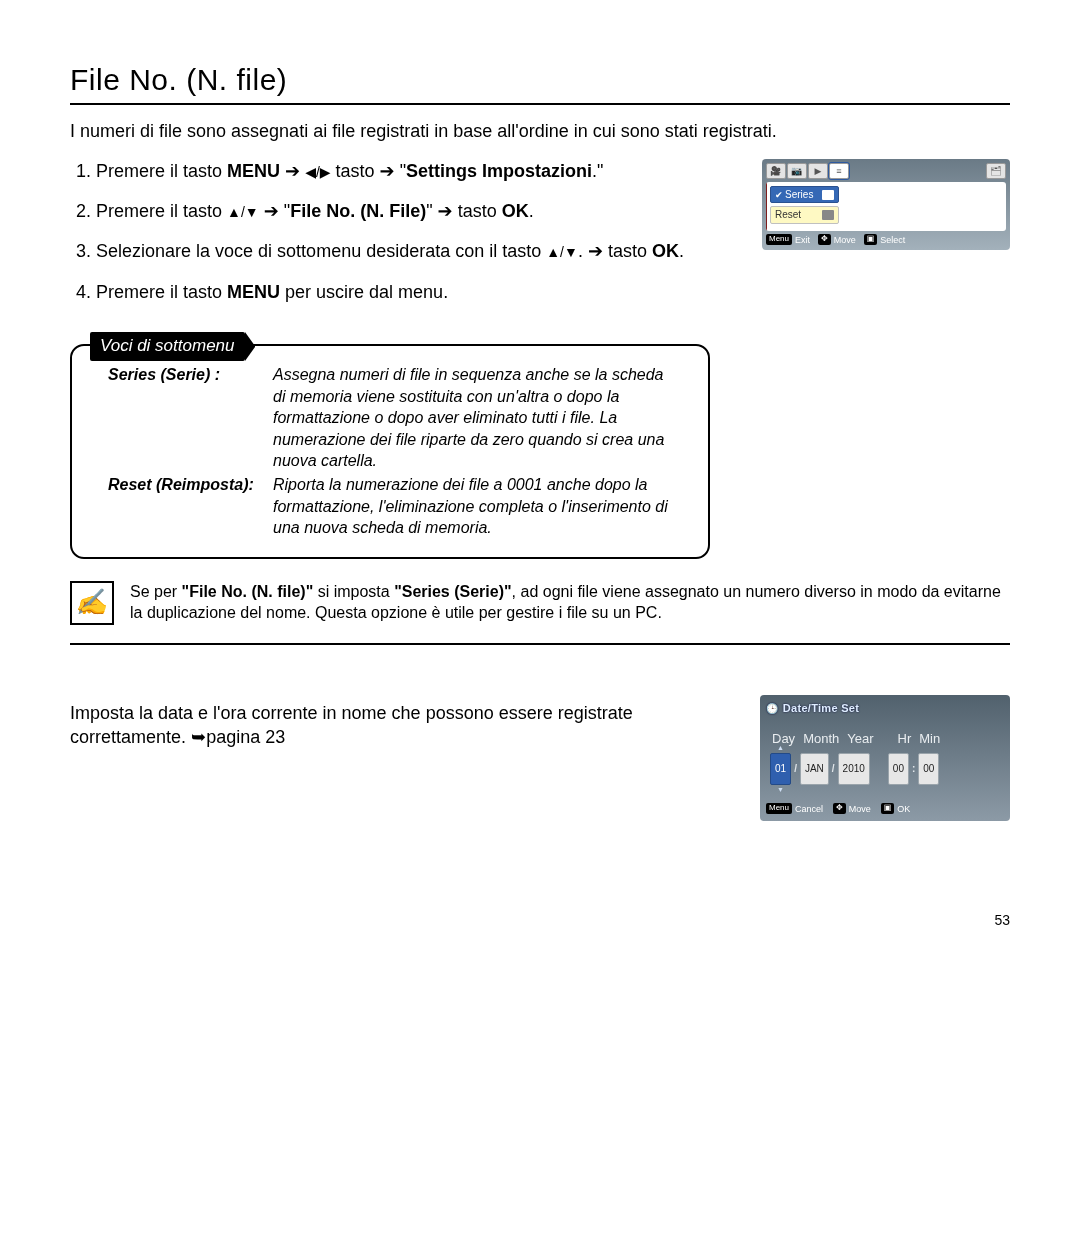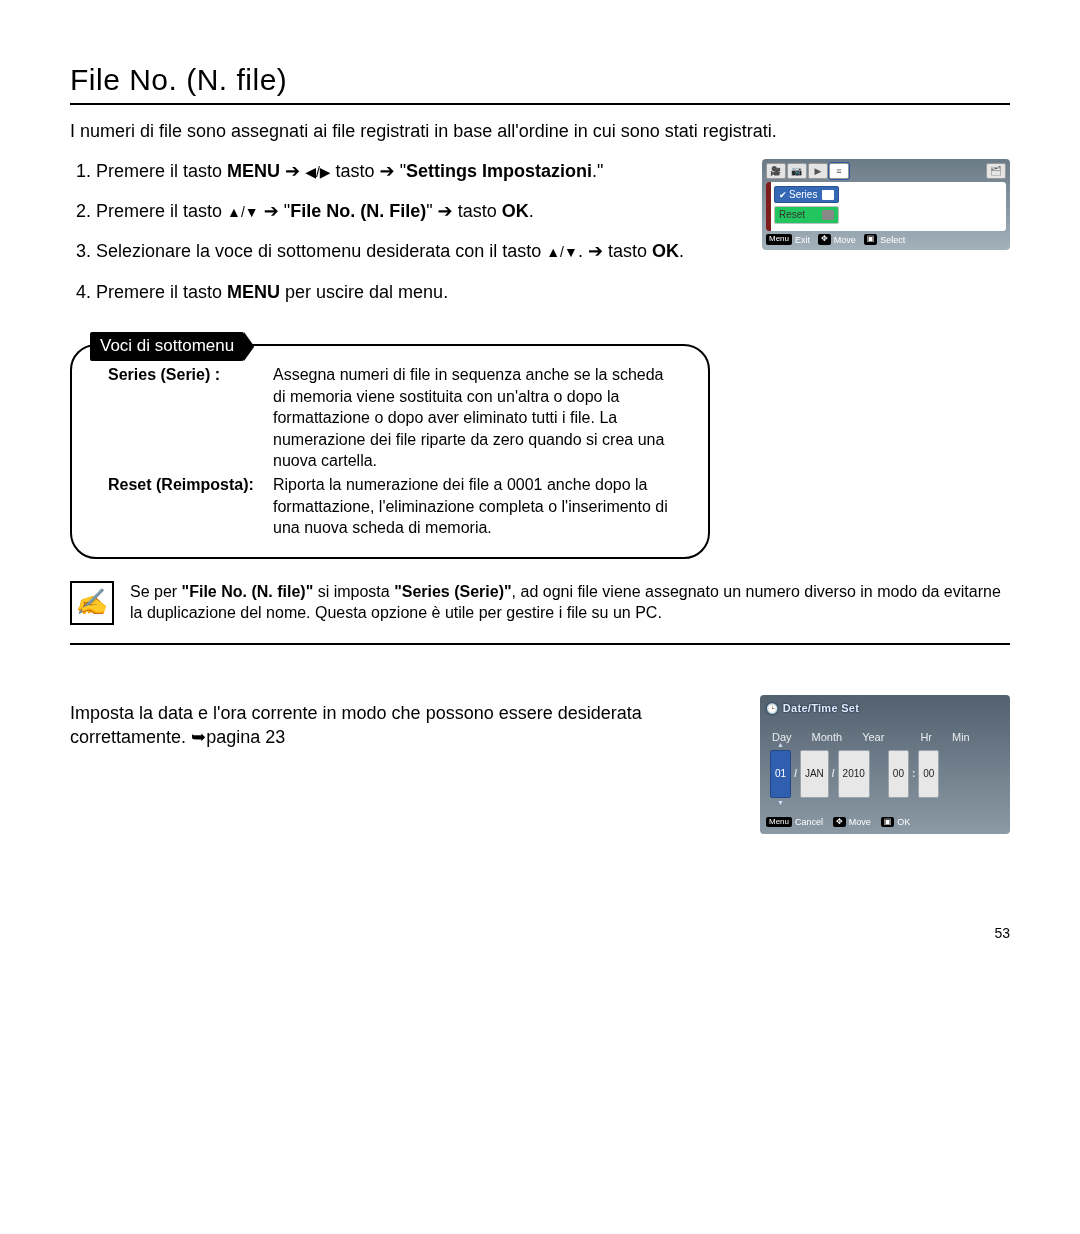--- a/index.html
+++ b/index.html
@@ -48,43 +48,43 @@
   .s1-tab.active { background:#fff; outline:1px solid #2e5aa0;}
   .s1-panel {
     display:flex; background:#fff; color:#333; border-radius:3px; overflow:hidden;
     font-size:11px;
   }
   .s1-left  { flex:1; padding:3px 4px; }
   .s1-left .ttl { color:#2455a5; font-weight:bold; font-size:10px; }
   .s1-left .itm { color:#7a7a7a; padding:2px 0; font-size:10px; }
   .s1-left .itm.sel { color:#fff; background:#5d7ea7; border-radius:2px; padding:2px 3px; }
   .s1-left .chk::before{content:"✔ "; font-size:9px;}
-  .s1-right { width:76px; border-left:5px solid #7f1d1d; padding:4px 3px; }
+  .s1-right { width:76px; border-left:1px solid #7f1d1d; padding:4px 3px; }
   .s1-right .opt {
     display:flex; justify-content:space-between; align-items:center;
-    background:#22c55e; border:1px solid #c0c0c0; border-radius:2px;
+    background:#fef9c3; border:1px solid #c0c0c0; border-radius:2px;
     padding:1px 4px; margin-bottom:3px; color:#333; font-size:10px;
     position:relative;
   }
   .s1-right .opt.sel { background:#3568b5; color:#fff; border-color:#2a5190; }
   .s1-right .opt .ico{width:12px;height:10px;background:#888;border-radius:1px;}
   .s1-right .opt.sel .ico{background:#fff;}
   .s1-right .opt .tick::before{content:"✔ ";font-size:9px;}
   .s1-bar {
     margin-top:3px; display:flex; gap:8px; align-items:center;
     color:#fff; font-size:9px;
   }
   .s1-bar span.btn{background:#000;color:#fff;border-radius:2px;padding:0 3px;font-size:8px;}
   .s1-bar .grp{display:flex;align-items:center;gap:3px;}
 
   
   .submenu-wrap { margin-top:24px; }
   .submenu-box {
-    border:2px solid #000; border-radius:26px; padding:16px 20px 16px 20px;
-    position:relative; width:640px; font-size:16px;
+    border:2px solid #000; border-radius:14px; padding:16px 20px 16px 20px;
+    position:relative; width:640px; font-size:16px;font-style:italic;
   }
   .submenu-label{
     position:absolute; top:-14px; left:18px; background:#000; color:#fff;
     padding:3px 10px; font-size:17px; border-radius:2px;
     display:flex; align-items:center;
   }
   .submenu-label::before{
     content:""; position:absolute; right:-10px; top:0; bottom:0; width:0;
     border-top:14px solid transparent; border-bottom:14px solid transparent;
     border-left:10px solid #000;
@@ -106,26 +106,26 @@
 
   
   .screen2 {
     width:250px; background:linear-gradient(#51616d,#8c9aa6);
     border-radius:4px; padding:6px; color:#fff; font-size:10px;
     margin-left:20px; font-family:Arial,sans-serif;
   }
   .s2-title{ display:flex; align-items:center; gap:4px; color:#dfeeff; font-weight:bold; font-size:11px;
     text-shadow:0 0 2px #003; letter-spacing:.3px;}
   .s2-title .clk::before{content:"🕒"; font-size:10px;}
-  .s2-hdrs{ display:flex; gap:20px; margin-top:14px; margin-left:6px; color:#e9edf0; font-size:11px;}
+  .s2-hdrs{ display:flex; gap:8px; margin-top:14px; margin-left:6px; color:#e9edf0; font-size:13px;}
   .s2-fields{
     display:flex; align-items:center; gap:3px; margin-top:6px; margin-left:4px;
   }
   .fld{
-    background:#e7e7e7; color:#222; border-radius:2px; padding:16px 4px; font-size:10px;
+    background:#e7e7e7; color:#222; border-radius:2px; padding:8px 4px; font-size:10px;
     border:1px solid #9aa4ab; min-width:20px; text-align:center;
   }
   .fld.active{ background:#2f5fae; color:#fff; border-color:#234a87; position:relative;}
   .fld.active::before{content:"▲"; position:absolute; top:-11px; left:50%; transform:translateX(-50%); font-size:7px; color:#cfdff4;}
   .fld.active::after {content:"▼"; position:absolute; bottom:-11px; left:50%; transform:translateX(-50%); font-size:7px; color:#cfdff4;}
   .sep{color:#e0e5e9; font-weight:bold;}
   .s2-bar{ margin-top:18px; display:flex; gap:10px; align-items:center; font-size:9px;}
   .s2-bar span.btn{background:#000;border-radius:2px;padding:0 3px;font-size:8px;}
   .s2-bar .grp{display:flex;align-items:center;gap:3px;}
 
@@ -208,21 +208,21 @@
 <div class="note-row">
   <div class="note-icon">✍</div>
   <div class="note-text">
     <span>Se per </span><span class="bold">"File No. (N. file)"</span><span> si imposta </span><span class="bold">"Series (Serie)"</span><span>, ad ogni file viene assegnato un numero diverso in modo da evitarne la duplicazione del nome. Questa opzione è utile per gestire i file su un PC.</span>
   </div>
 </div>
 
 <div class="sect2">
   <div class="row">
     <p class="intro" style="flex:1">
-      <span>Imposta la data e l'ora corrente in modo che possono essere desiderata correttamente. </span><span>➥pagina 23</span>
+      <span>Imposta la data e l'ora corrente in nome che possono essere registrate correttamente. </span><span>➥pagina 23</span>
     </p>
 
     <div class="screen2">
       <div class="s2-title">
         <span class="clk"></span>
         <span>Date/Time Set</span>
       </div>
       <div class="s2-hdrs">
         <span>Day</span>
         <span>Month</span>

